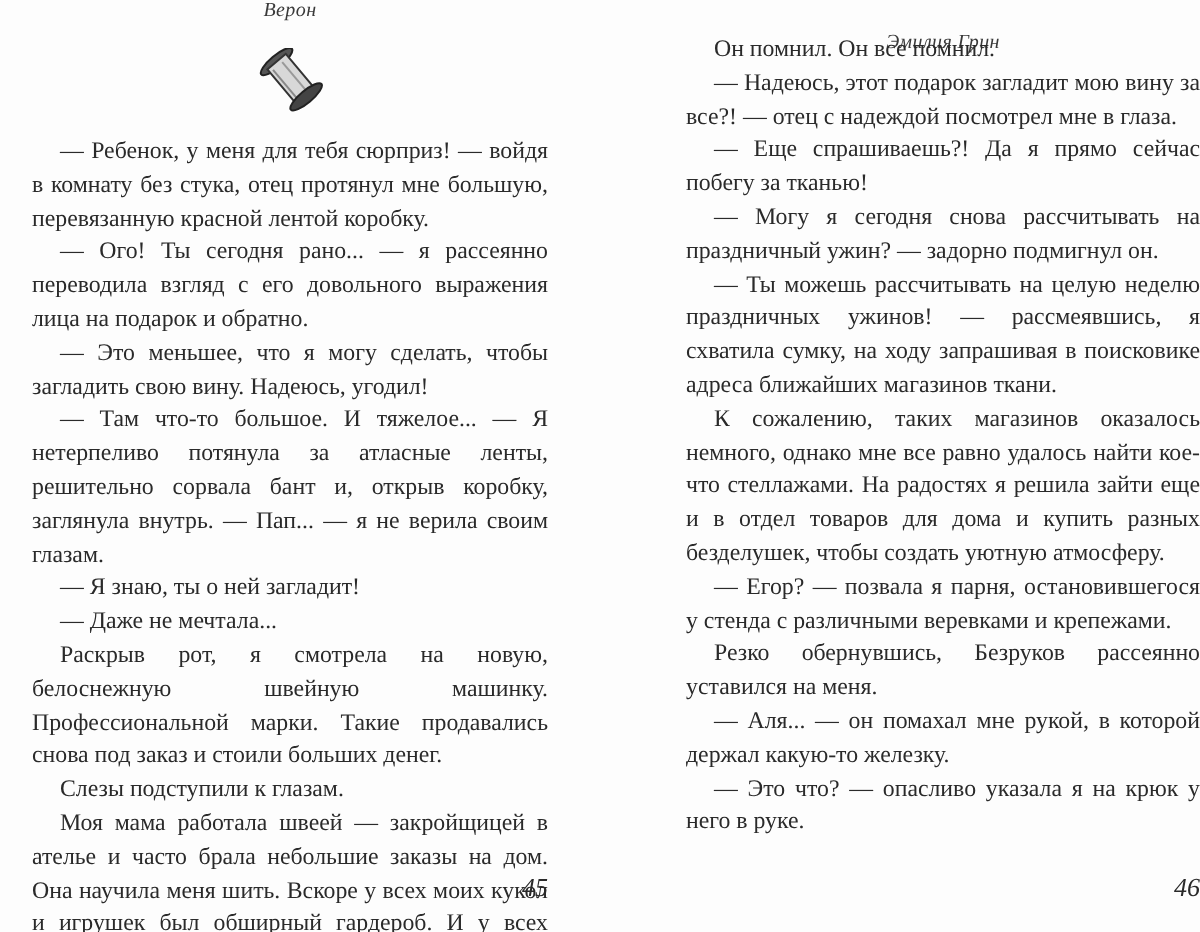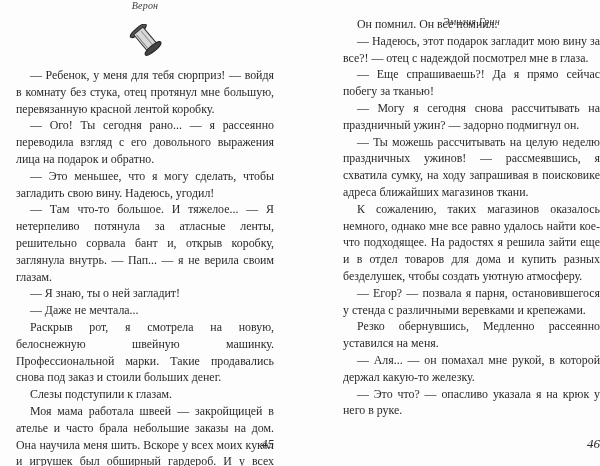--- a/index.html
+++ b/index.html
@@ -77,21 +77,21 @@
 </div>
 
 <div class="page right">
   <div class="running-head">Эмилия Грин</div>
   <div class="body-text">
     <p>Он помнил. Он все помнил.</p>
     <p>— Надеюсь, этот подарок загладит мою вину за все?! — отец с надеждой посмотрел мне в глаза.</p>
     <p>— Еще спрашиваешь?! Да я прямо сейчас побегу за тканью!</p>
     <p>— Могу я сегодня снова рассчитывать на праздничный ужин? — задорно подмигнул он.</p>
     <p>— Ты можешь рассчитывать на целую неделю праздничных ужинов! — рассмеявшись, я схватила сумку, на ходу запрашивая в поисковике адреса ближайших магазинов ткани.</p>
-    <p>К сожалению, таких магазинов оказалось немного, однако мне все равно удалось найти кое-что подходящее. На радостях я решила зайти еще и в отдел товаров для дома и купить разных безделушек, чтобы создать уютную атмосферу.</p>
+    <p>К сожалению, таких магазинов оказалось немного, однако мне все равно удалось найти кое-что стеллажами. На радостях я решила зайти еще и в отдел товаров для дома и купить разных безделушек, чтобы создать уютную атмосферу.</p>
     <p>— Егор? — позвала я парня, остановившегося у стенда с различными веревками и крепежами.</p>
-    <p>Резко обернувшись, Медленно рассеянно уставился на меня.</p>
+    <p>Резко обернувшись, Безруков рассеянно уставился на меня.</p>
     <p>— Аля... — он помахал мне рукой, в которой держал какую-то железку.</p>
     <p>— Это что? — опасливо указала я на крюк у него в руке.</p>
 
   </div>
   <div class="folio">46</div>
 </div>
 
 </body></html>

